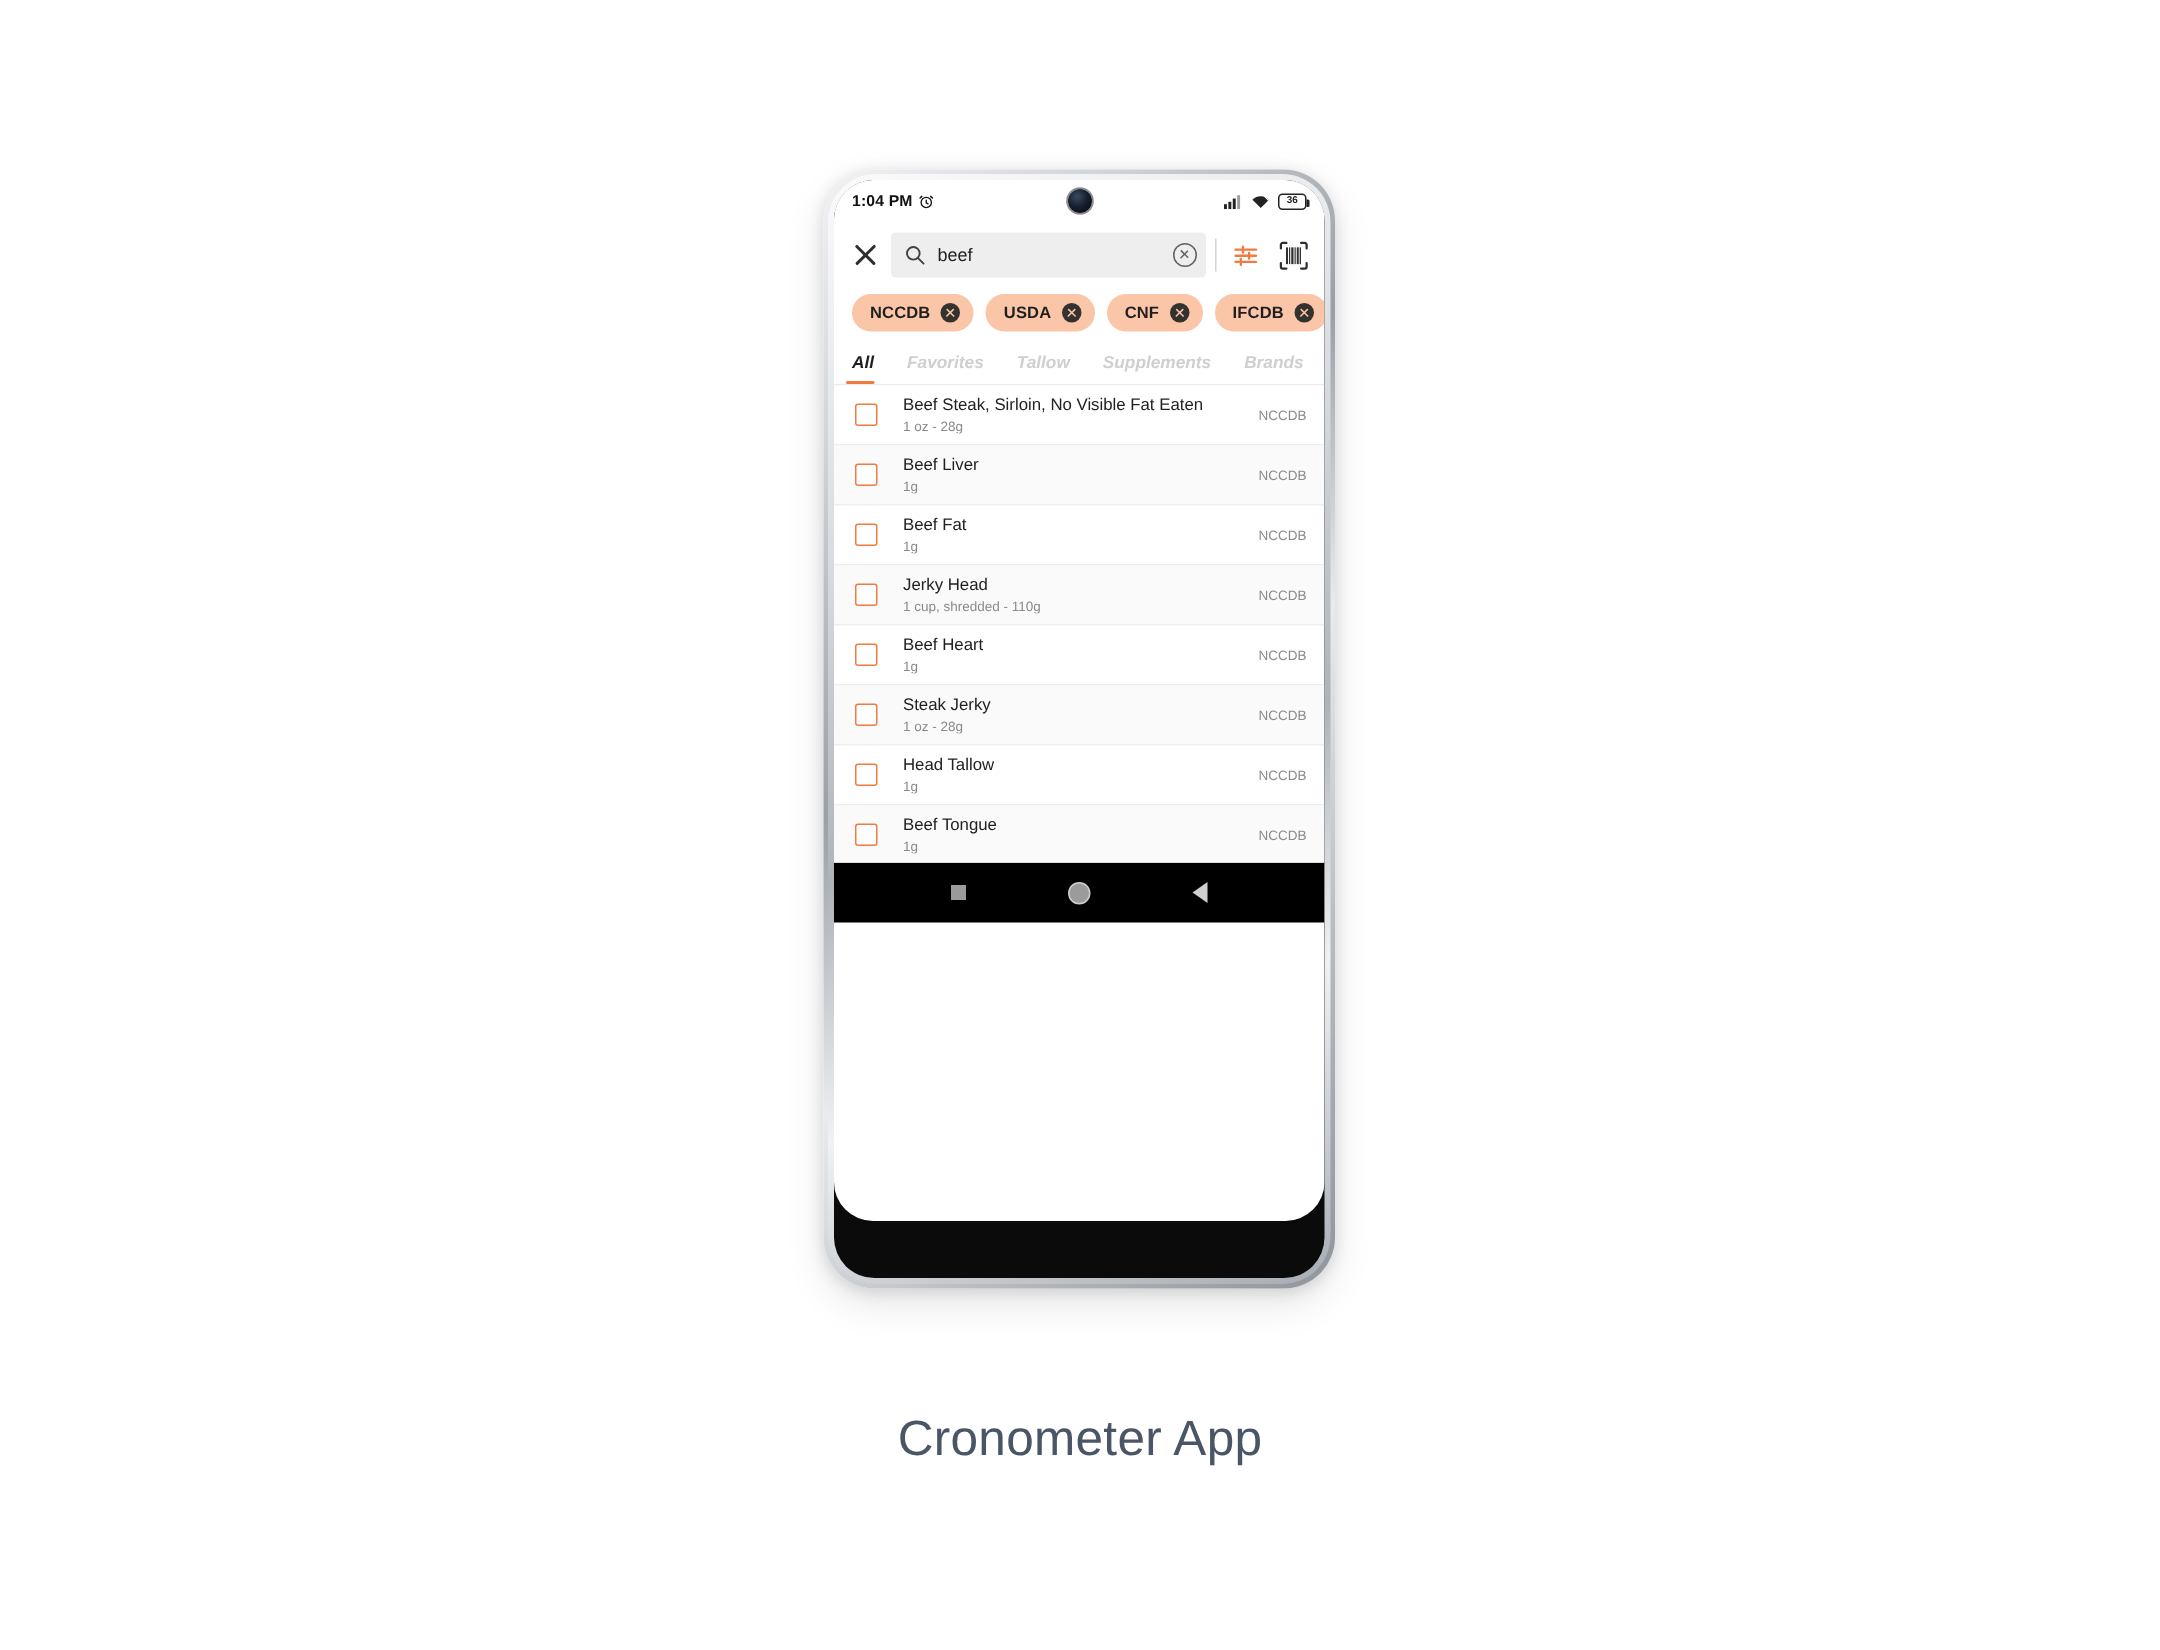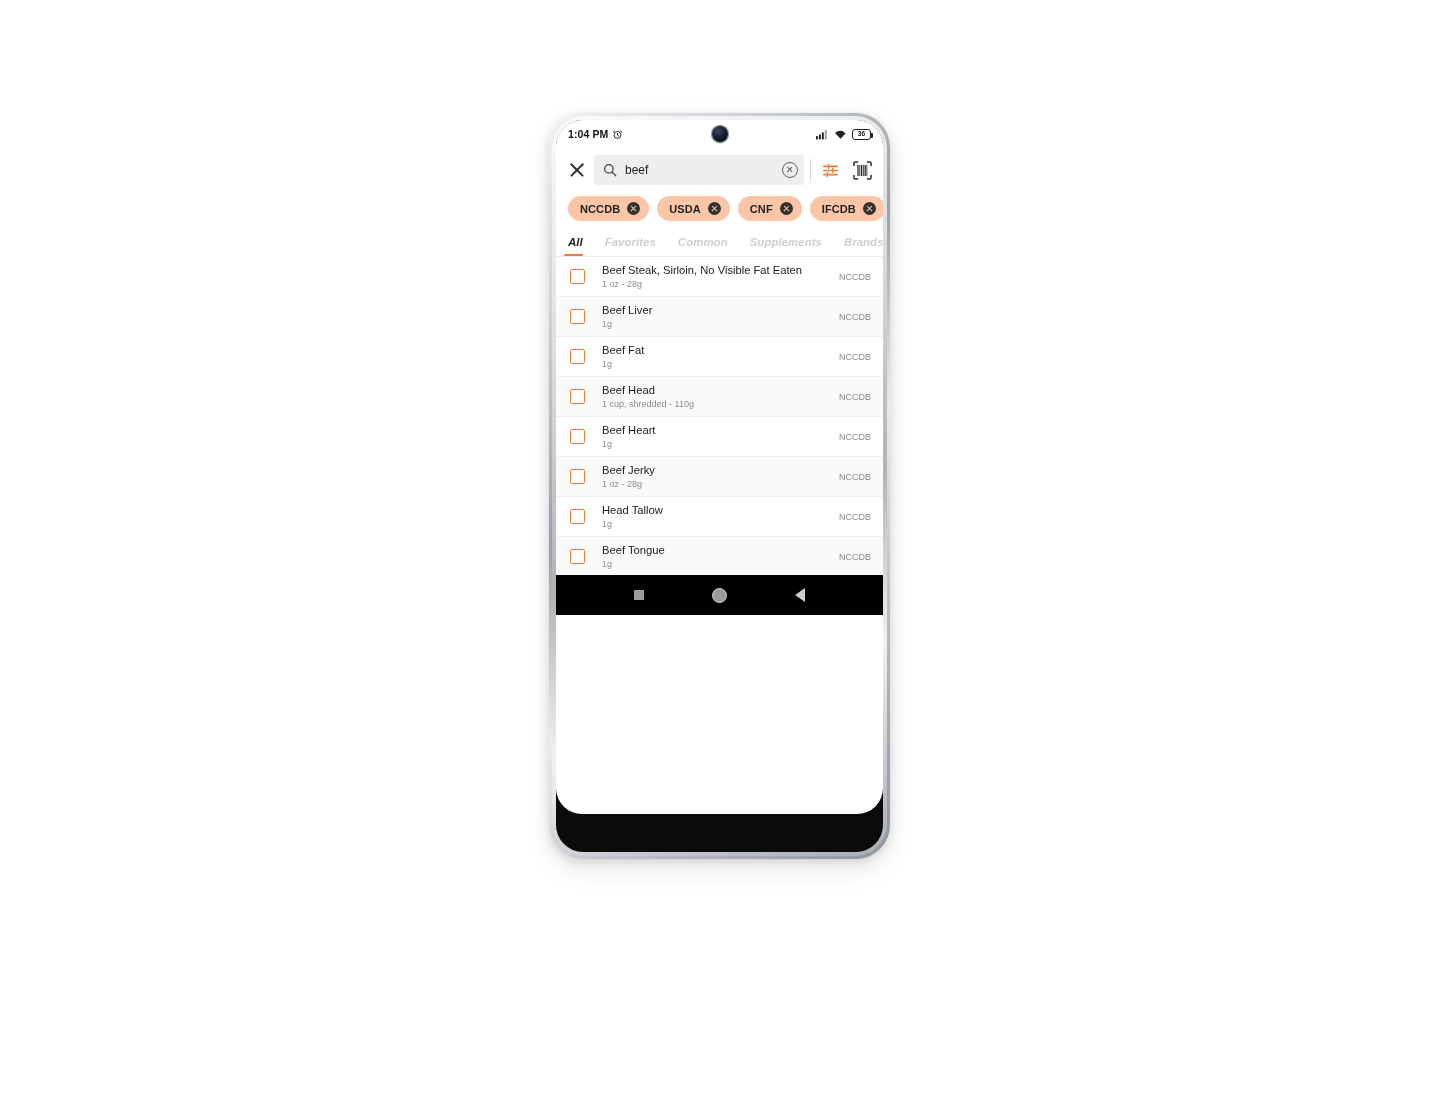--- a/index.html
+++ b/index.html
@@ -503,21 +503,21 @@
           </div>
           <div class="chip">
             <span class="chip-label">IFCDB</span>
             <span class="chip-x"></span>
           </div>
         </div>
 
         <div class="tabs">
           <div class="tab active"><span>All</span></div>
           <div class="tab"><span>Favorites</span></div>
-          <div class="tab"><span>Common</span></div>
+          <div class="tab"><span>Tallow</span></div>
           <div class="tab"><span>Supplements</span></div>
           <div class="tab"><span>Brands</span></div>
         </div>
 
 
         <div class="list">
 
           <div class="row">
             <div class="cb"></div>
             <div class="row-main">
@@ -541,39 +541,39 @@
             <div class="row-main">
               <div class="row-title">Beef Fat</div>
               <div class="row-sub">1g</div>
             </div>
             <div class="row-src">NCCDB</div>
           </div>
 
           <div class="row alt">
             <div class="cb"></div>
             <div class="row-main">
-              <div class="row-title">Beef Head</div>
+              <div class="row-title">Jerky Head</div>
               <div class="row-sub">1 cup, shredded - 110g</div>
             </div>
             <div class="row-src">NCCDB</div>
           </div>
 
           <div class="row">
             <div class="cb"></div>
             <div class="row-main">
               <div class="row-title">Beef Heart</div>
               <div class="row-sub">1g</div>
             </div>
             <div class="row-src">NCCDB</div>
           </div>
 
           <div class="row alt">
             <div class="cb"></div>
             <div class="row-main">
-              <div class="row-title">Beef Jerky</div>
+              <div class="row-title">Steak Jerky</div>
               <div class="row-sub">1 oz - 28g</div>
             </div>
             <div class="row-src">NCCDB</div>
           </div>
 
           <div class="row">
             <div class="cb"></div>
             <div class="row-main">
               <div class="row-title">Head Tallow</div>
               <div class="row-sub">1g</div>
@@ -596,14 +596,15 @@
         <div class="navbar">
           <div class="nav-sq"></div>
           <div class="nav-circ"></div>
           <div class="nav-tri"></div>
         </div>
 
       </div>
     </div>
   </div>
 
+  <div id="caption">Cronometer App</div>
 
 </div>
 
 </body></html>

